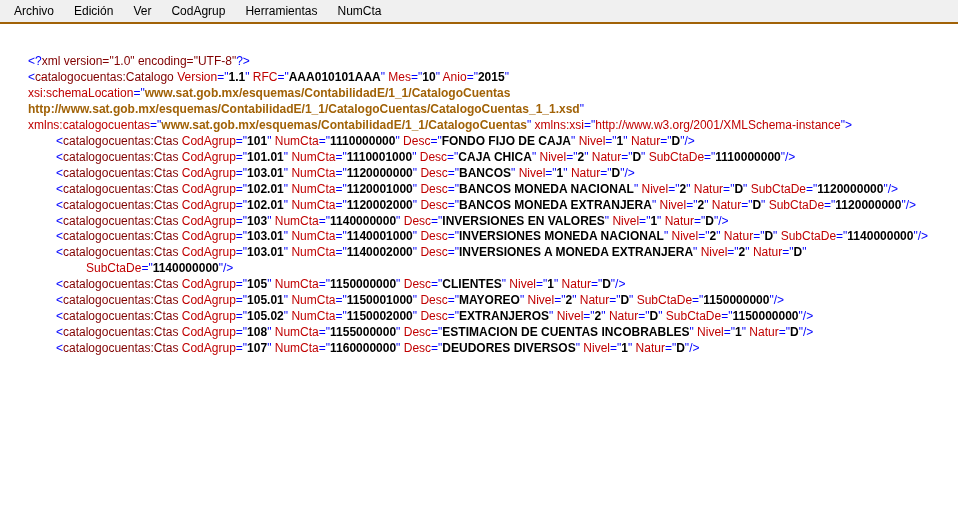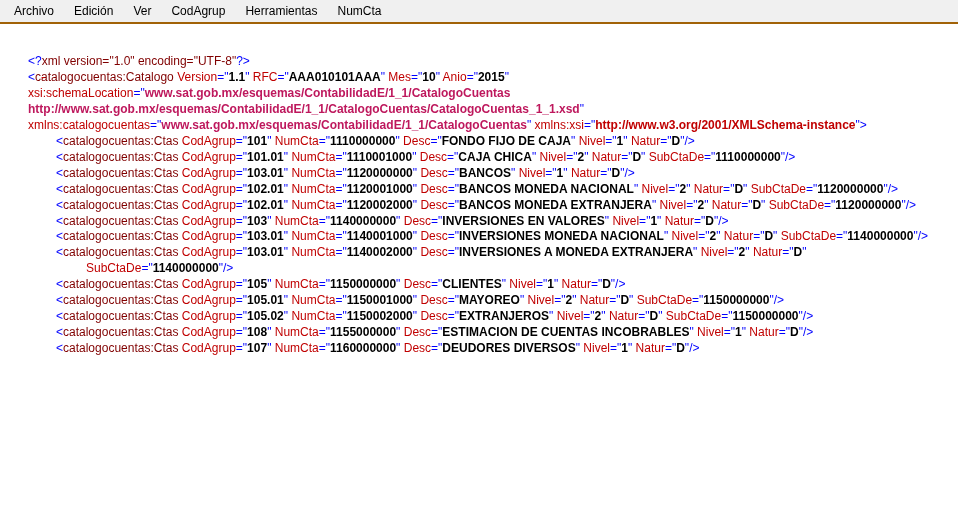--- a/index.html
+++ b/index.html
@@ -46,22 +46,22 @@
     left: 13px;
     font-weight: normal;
   }
   .wrap-line { padding-left: 30px; text-indent: -30px; }
   .indent0 {}
   .indent1w { padding-left: 58px; text-indent: -30px; }
   .punct { color: #0000ff; }
   .tagname { color: #800000; font-weight: normal; }
   .attrname { color: #c00000; font-weight: normal; }
   .attrval { color: #000; font-weight: bold; }
-  .url { color: #be185d; font-weight: bold; }
-  .urlred { color: #c00000; font-weight: bold; }
+  .url { color: #a16207; font-weight: bold; }
+  .urlred { color: #c00000; font-weight: normal; }
   .eq { color: #0000ff; }
 </style>
 </head>
 <body>
 
 <div class="menubar">
   <span>Archivo</span>
   <span>Edición</span>
   <span>Ver</span>
   <span>CodAgrup</span>

